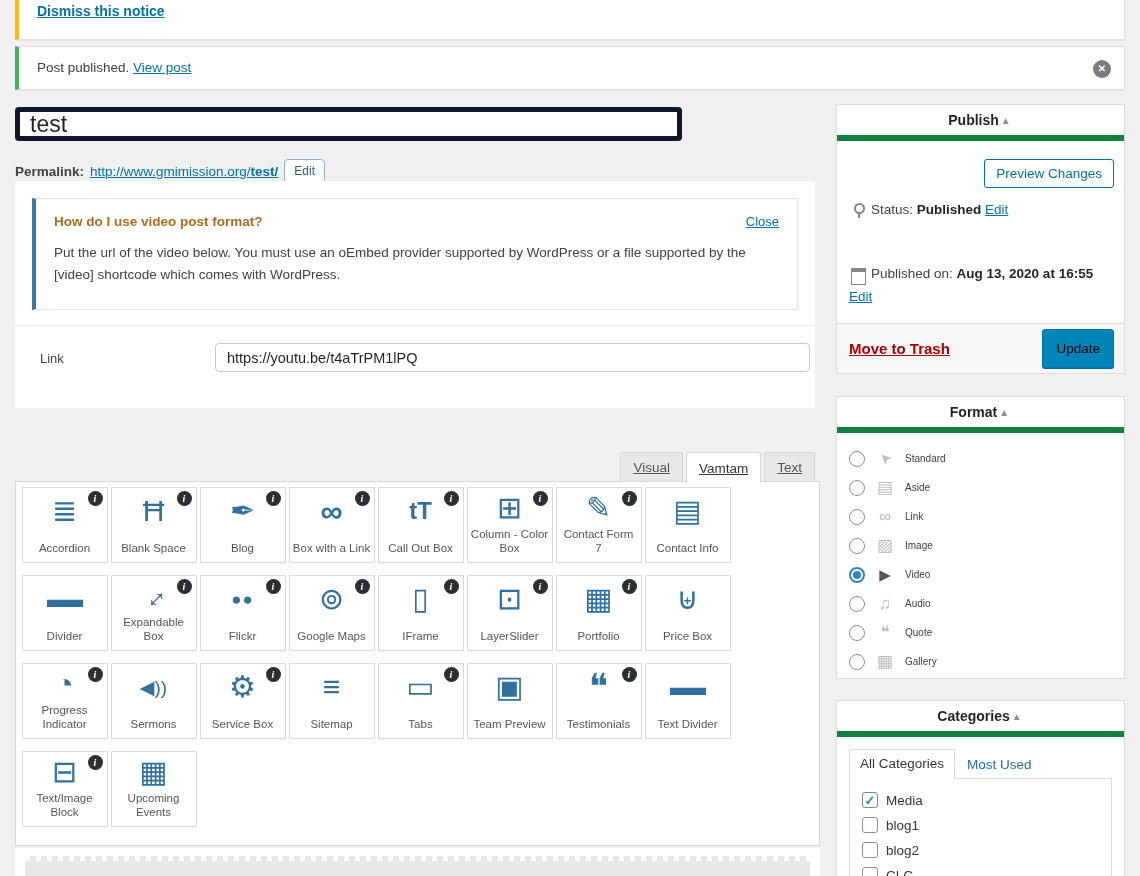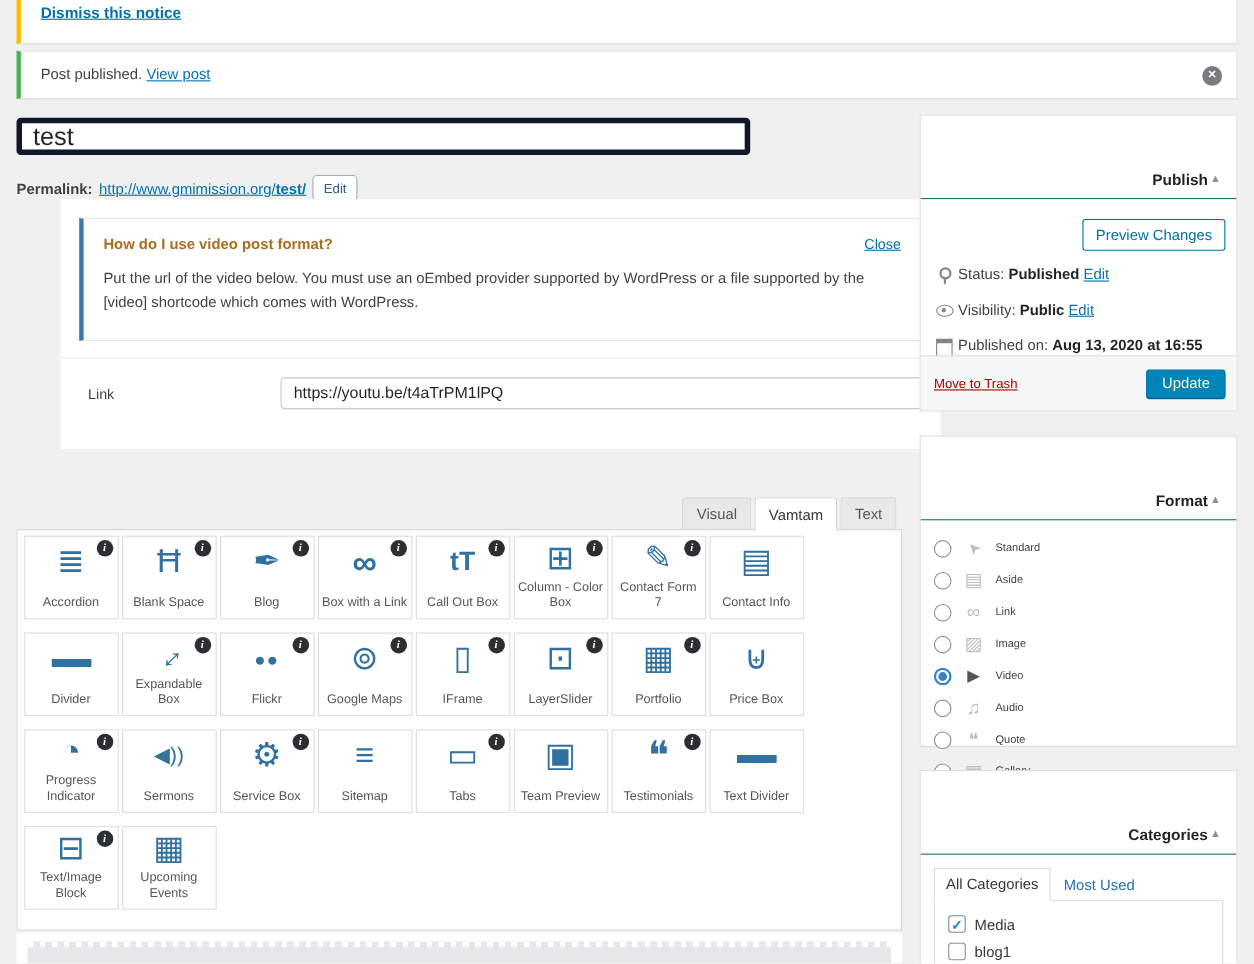--- a/index.html
+++ b/index.html
@@ -37,21 +37,21 @@
   }
   #permalink-row { position:absolute; left:15px; top:158px; height:26px; display:flex; align-items:center; gap:6px; font-size:13.5px; }
   #permalink-row .plabel { font-weight:bold; color:#3c434a; }
   #permalink-row .slug { font-weight:bold; }
   .btn-small {
     height:24px; padding:0 9px; font-size:12px; border-radius:4px; cursor:pointer;
     background:#fff; border:1px solid #94b0c4; color:#2d5f83; font-family:"Liberation Sans", sans-serif;
   }
 
   
-  #main-box { position:absolute; left:15px; top:181px; width:800px; height:227px; background:#fff;margin-left:40px; }
+  #main-box { position:absolute; left:15px; top:181px; width:800px; height:227px; background:#fff; }
   #help-box {
     position:absolute; left:17px; top:17px; width:766px; height:112px;
     background:#fff; border:1px solid #e3e4e6; border-left:4px solid #3779a7; padding:15px 18px 0 18px;
   }
   #help-box .help-head { display:flex; justify-content:space-between; align-items:center; }
   #help-box .help-title { font-weight:bold; font-size:13.5px; color:#aa6c1f; }
   #help-box .help-body { margin-top:13px; font-size:13.5px; line-height:1.65; color:#3c434a; width:718px; }
   #main-box .hline { position:absolute; left:0; top:144px; width:800px; height:1px; background:#ececec; }
   #link-label { position:absolute; left:25px; top:170px; font-size:13px; color:#3c434a; }
   #link-input {
@@ -59,20 +59,21 @@
     border:1px solid #c5c9cd; border-radius:4px; background:#fff;
     font-family:"Liberation Sans", sans-serif; font-size:14.5px; color:#1d2327; padding:0 11px;
   }
 
   
   #editor-tabs { position:absolute; left:15px; top:452px; width:800px; height:30px; display:flex; justify-content:flex-end; gap:3px; }
   .etab {
     height:30px; padding:0 12px; font-size:13.5px; color:#50575e; background:#e8e8e9;
     border:1px solid #d5d6d7; border-bottom:none; border-radius:3px 3px 0 0; cursor:pointer;
     font-family:"Liberation Sans", sans-serif;
+    text-decoration:underline;
   }
   .etab.active { background:#fff; color:#32373c; position:relative; z-index:2; height:31px; }
 
   
   #builder-box {
     position:absolute; left:15px; top:481px; width:805px; height:365px;
     background:#fff; border:1px solid #d5d6d7; padding:5px 4px; display:flex; flex-wrap:wrap; align-content:flex-start;
   }
   .tile {
     width:86px; height:76px; margin:0 1.5px 12px 1.5px; background:#fff; border:1px solid #dcdcde;
@@ -99,22 +100,22 @@
   .tile-icon[data-name="sitemap-icon"] { font-weight:bold; }
 
   
   #content-box { position:absolute; left:15px; top:848px; width:805px; height:28px; background:#fff; }
   #content-strip { position:absolute; left:10px; right:10px; top:8px; height:20px; background:#e6e7e8; }
   #content-strip::before { content:""; position:absolute; left:0; right:0; top:0; height:5px;
     background:repeating-linear-gradient(90deg,#fff 0 5px,transparent 5px 11px); }
 
   
   .panel { position:absolute; left:836px; width:289px; background:#fff; border:1px solid #dcdcde; }
-  .panel-header { height:36px; display:flex; align-items:center; justify-content:flex-end;
-    padding:0 12px; border-bottom:1px solid #15803d;margin-top:40px; }
+  .panel-header { height:36px; display:flex; align-items:center; justify-content:center;
+    padding:0 12px; border-bottom:6px solid #15803d; }
   .panel-title { font-size:14px; font-weight:bold; color:#1d2327; }
   .panel-toggle { border:none; background:none; color:#8c8f94; font-size:10px; cursor:pointer; padding:2px; }
   .panel-toggle::after { content:"\25B2"; }
 
   #panel-publish { top:104px; height:270px; }
   #publish-body { position:relative; height:184px; }
   #preview-btn {
     position:absolute; right:10px; top:18px; height:29px; padding:0 11px; font-size:13.5px; cursor:pointer;
     background:#fff; color:#0071a1; border:1px solid #0071a1; border-radius:3px; font-family:"Liberation Sans", sans-serif;text-align:center;
   }
@@ -128,23 +129,23 @@
   
   [data-name="eye-icon"]::before { content:""; position:absolute; left:2px; top:3px; width:14px; height:9px;
     border:1.5px solid #82878c; border-radius:50%; }
   [data-name="eye-icon"]::after { content:""; position:absolute; left:7px; top:6px; width:4px; height:4px;
     background:#82878c; border-radius:50%; }
   
   [data-name="calendar-icon"]::before { content:""; position:absolute; left:2px; top:2px; width:13px; height:12px;
     border:1.5px solid #82878c; border-top:4px solid #82878c; }
   #publish-footer { position:absolute; left:0; right:0; bottom:0; height:50px; background:#f6f7f7;
     border-top:1px solid #dcdcde; display:flex; align-items:center; justify-content:space-between; padding:0 10px 0 12px; }
-  #trash-link { color:#a00; font-size:12px; }
-  #update-btn { height:26px; padding:0 13px; background:#0085ba; border:1px solid #0073aa; border-radius:3px;
-    color:#fef9c3; font-size:13.5px; cursor:pointer; font-family:"Liberation Sans", sans-serif; box-shadow:0 1px 0 #006799; }
+  #trash-link { color:#a00; font-size:15px;font-weight:bold; }
+  #update-btn { height:39px; padding:0 13px; background:#0085ba; border:1px solid #0073aa; border-radius:3px;
+    color:#000000; font-size:13.5px; cursor:pointer; font-family:"Liberation Sans", sans-serif; box-shadow:0 1px 0 #006799; }
 
   #panel-format { top:396px; height:283px; }
   #format-list { padding:11px 12px; }
   .fmt-row { display:flex; align-items:center; height:29px; gap:9px; cursor:pointer; }
   .radio { width:16px; height:16px; border:1px solid #8c8f94; border-radius:50%; background:#fff; flex:0 0 16px;
     display:flex; align-items:center; justify-content:center; }
   .radio.checked { border:2px solid #3582c4; }
   .radio.checked::before { content:""; width:8px; height:8px; border-radius:50%; background:#3582c4; }
   .fmt-icon { width:22px; text-align:center; color:#b9bec3; font-size:17px; line-height:1; }
   .fmt-icon.dark { color:#50575e; }
@@ -380,25 +381,20 @@
   </div>
   <div id="publish-body">
     <button id="preview-btn" data-name="preview-changes-button">Preview Changes</button>
 
       <div class="pub-row" data-name="publish-status-row" style="top: 58px;">
         <span class="row-icon" data-name="pin-icon"></span><span data-name="row-label">Status:</span>
         <b data-name="row-value">Published</b>
         <a data-name="edit-link">Edit</a>
       </div>
 
-      <div class="pub-row" data-name="publish-status-row" style="top: 90px;">
-        <span class="row-icon" data-name="eye-icon"></span><span data-name="row-label">Visibility:</span>
-        <b data-name="row-value">Public</b>
-        <a data-name="edit-link">Edit</a>
-      </div>
 
       <div class="pub-row" data-name="publish-status-row" style="top: 122px;">
         <span class="row-icon" data-name="calendar-icon"></span><span data-name="row-label">Published on:</span>
         <b data-name="row-value">Aug 13, 2020 at 16:55</b>
         <a data-name="edit-link">Edit</a>
       </div>
     </div>
   <div id="publish-footer">
     <a id="trash-link" data-name="move-to-trash-link">Move to Trash</a>
     <button id="update-btn" data-name="update-button">Update</button>

